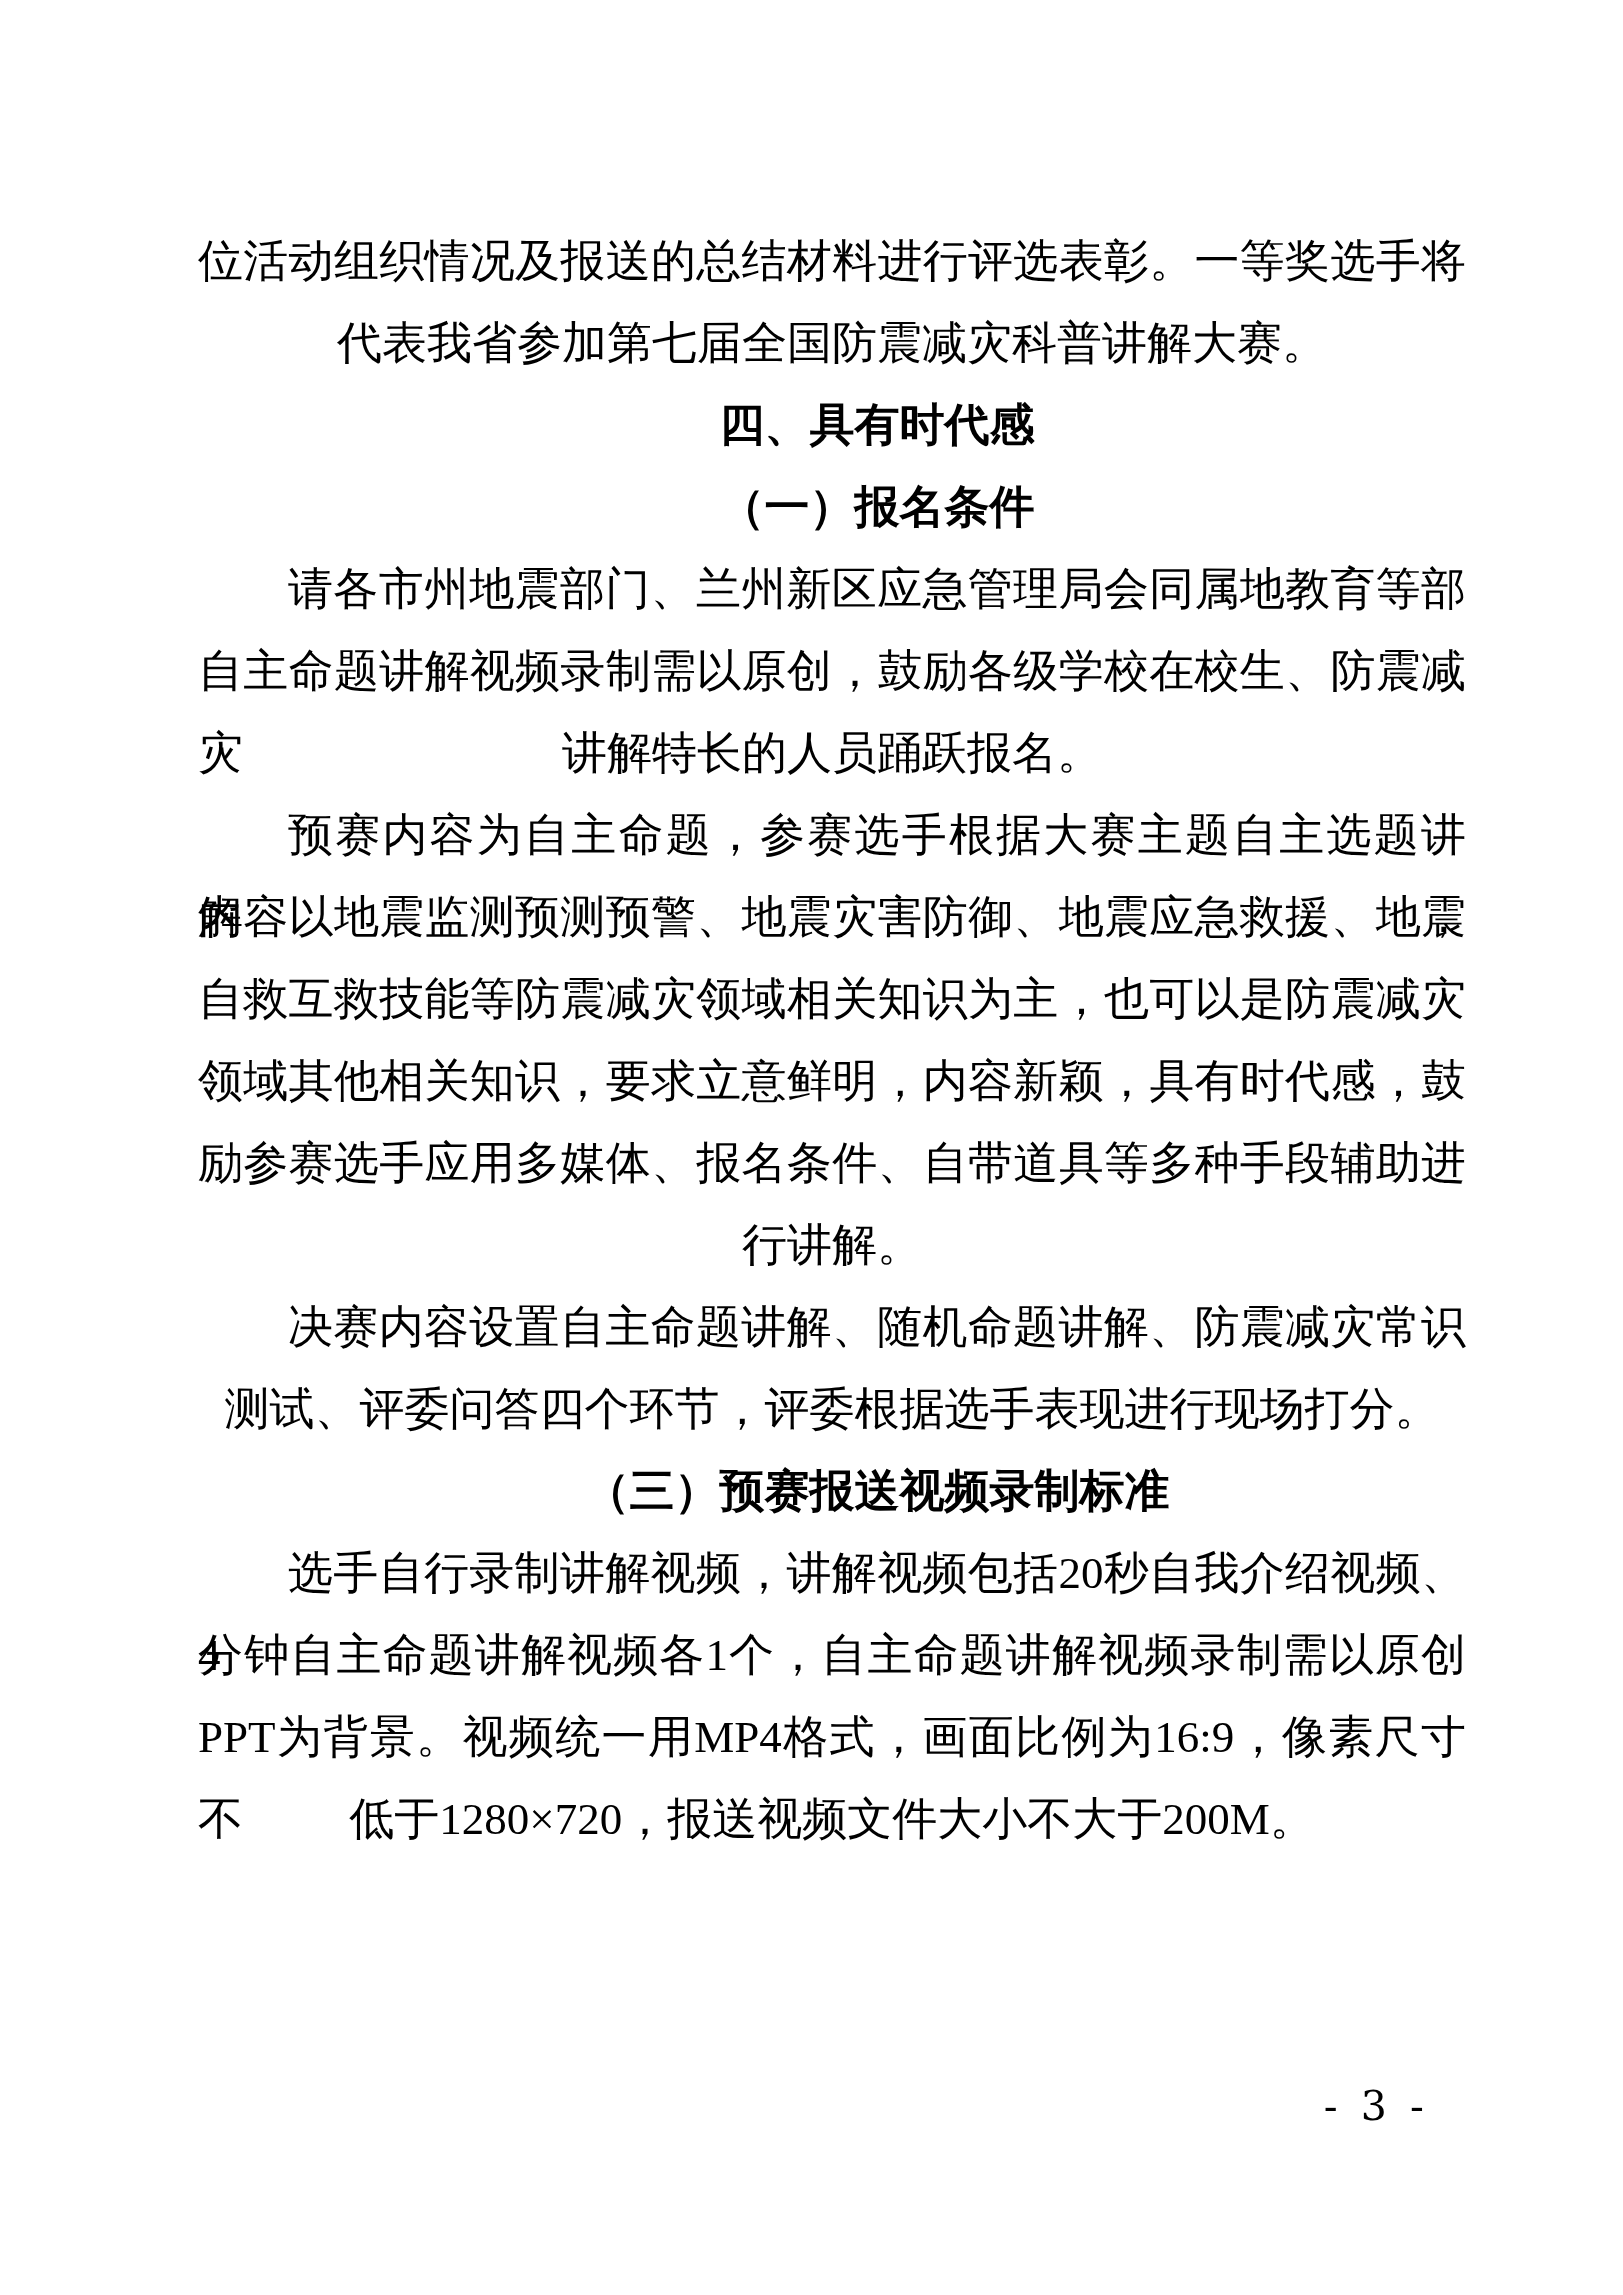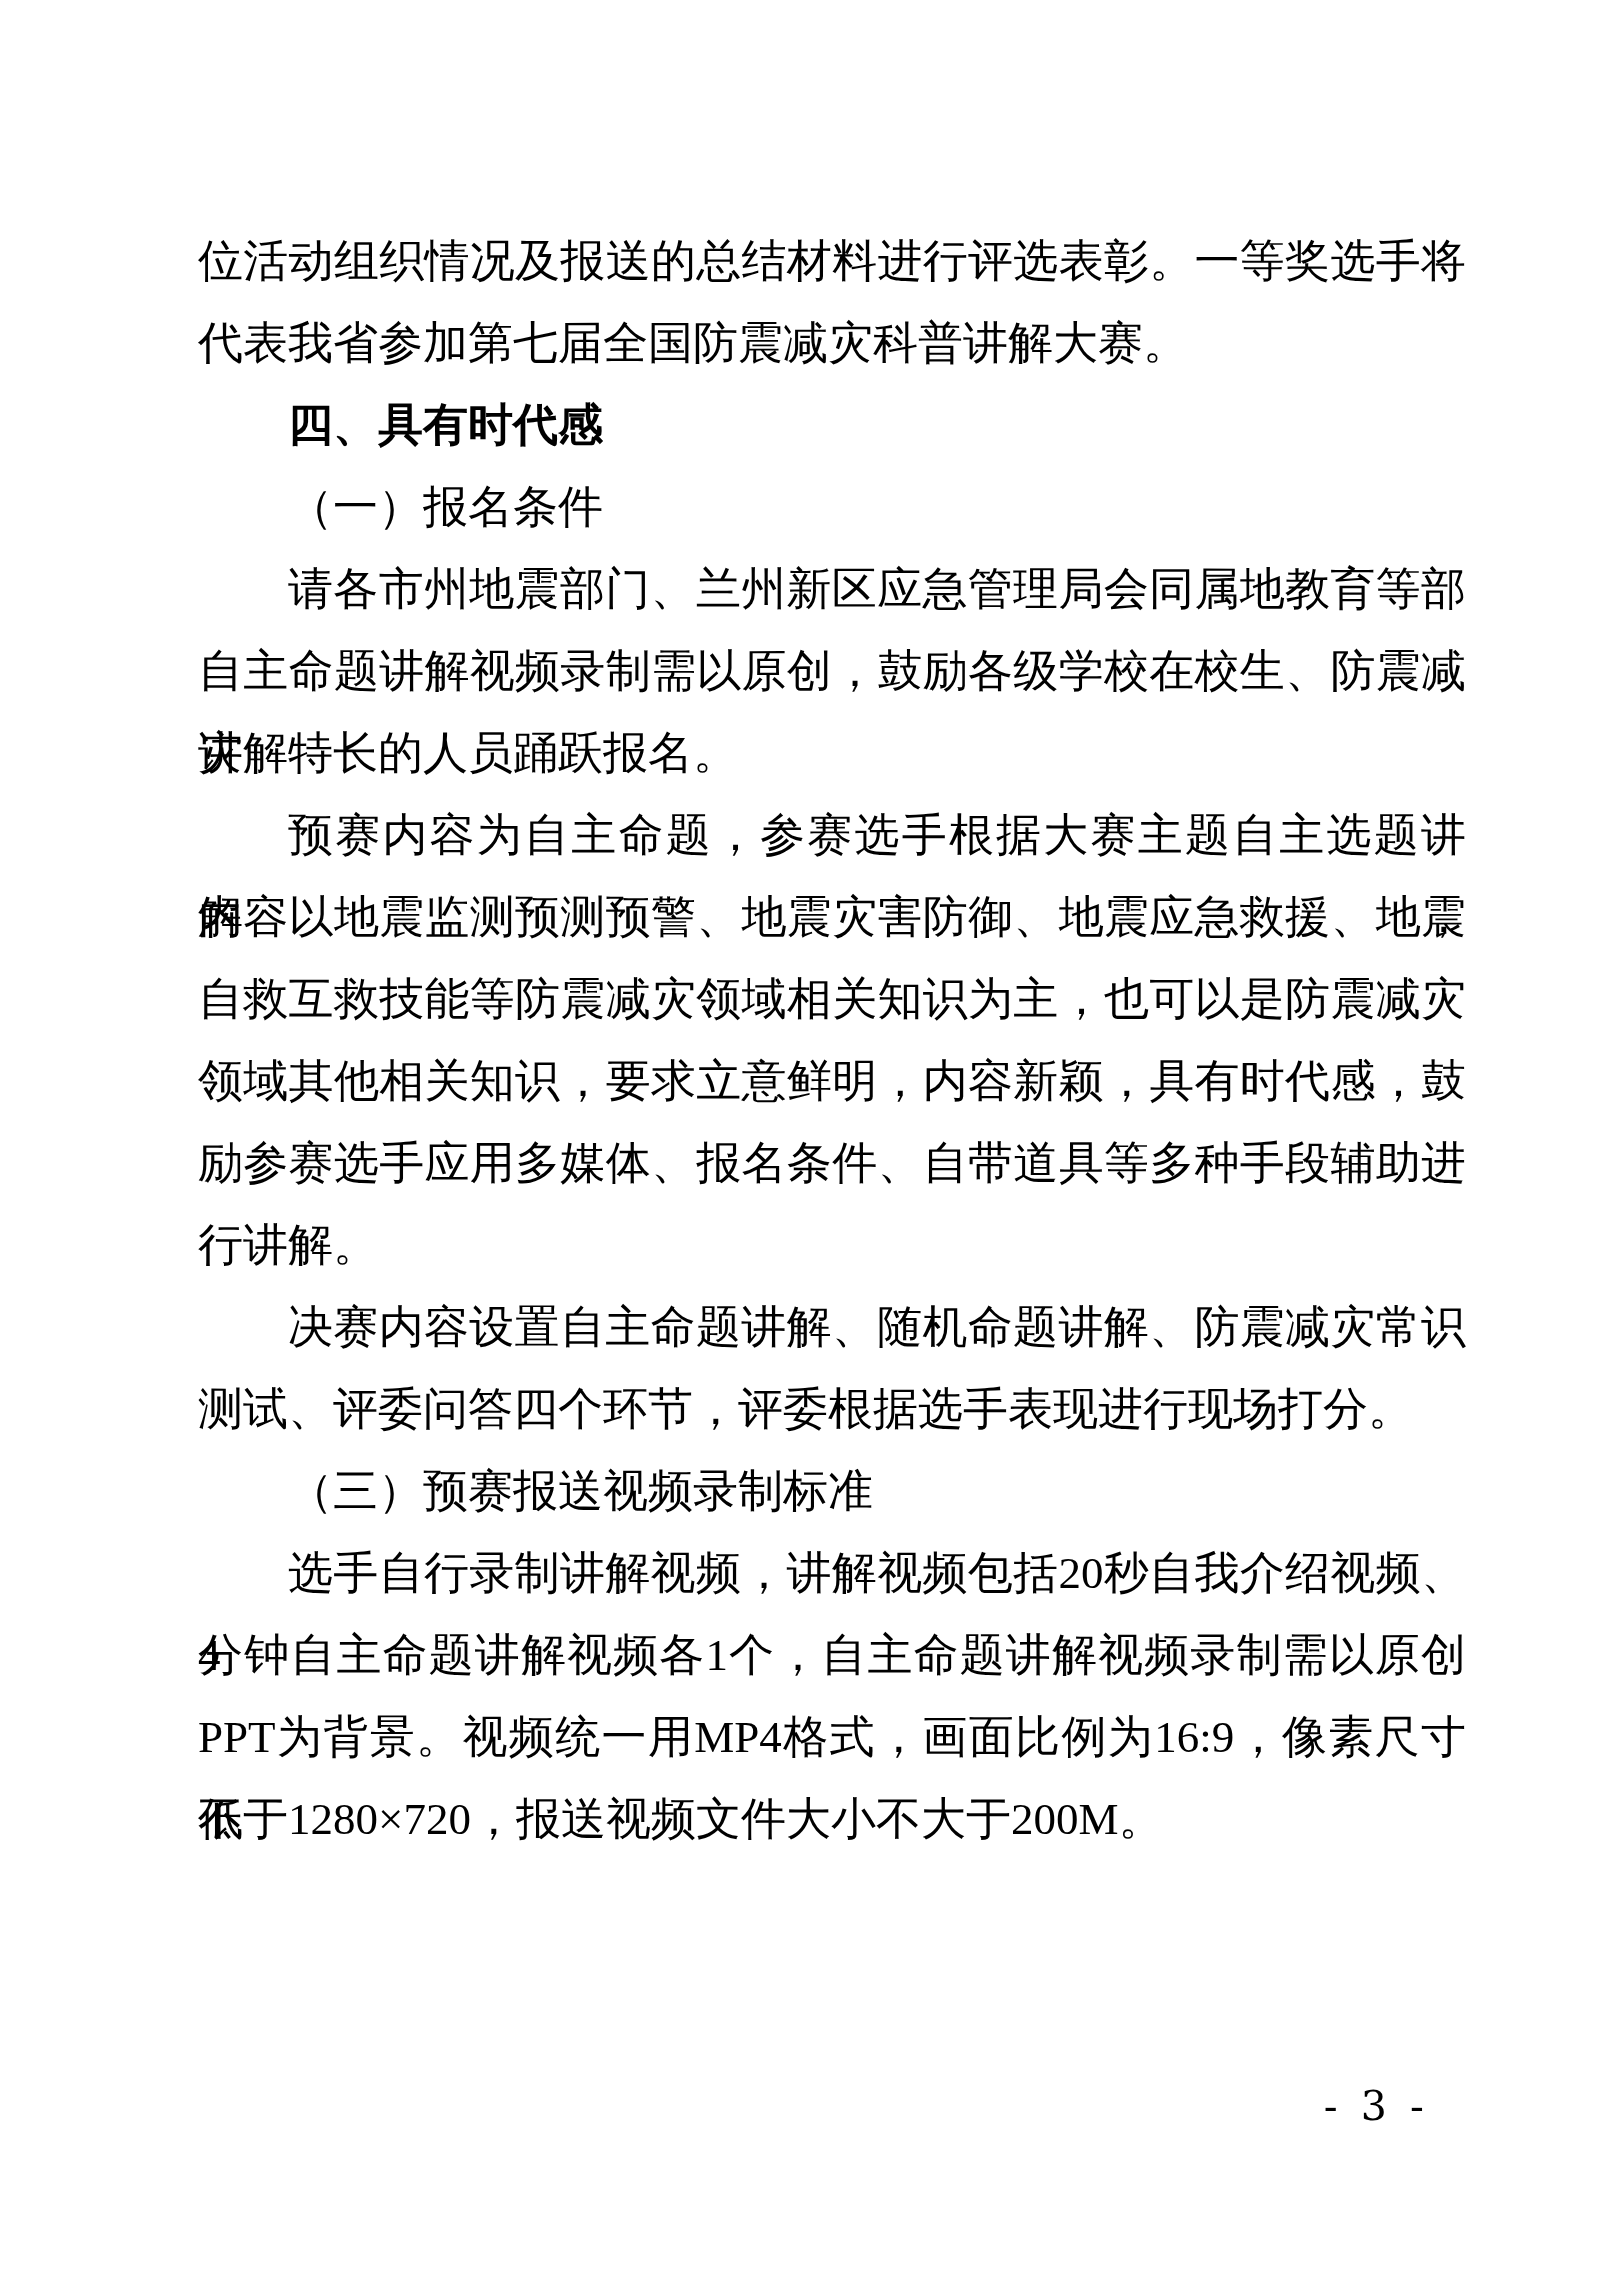--- a/index.html
+++ b/index.html
@@ -15,36 +15,36 @@
   .content {
     position: absolute;
     left: 198px;
     top: 220px;
     width: 1268px;
   }
   .line {
     font-size: 45px;
     line-height: 82px;
     height: 82px;
-    text-align: left;
+    text-align: center;
   }
   
   .j {
     text-align: justify;
     text-align-last: justify;
   }
   
   .indent { text-indent: 90px; }
   
   .heading {
     font-weight: bold;
     font-family: "Liberation Sans", sans-serif;
   }
   
-  .subheading { font-weight: normal; }
+  .subheading { font-weight: bold; }
   .footer {
     position: absolute;
     top: 2081px;
     right: 194px;
     font-size: 41px;
     line-height: 51px;
     letter-spacing: 5.1px;
     font-family: "DejaVu Serif", "Liberation Serif", serif;
   }
 </style>

